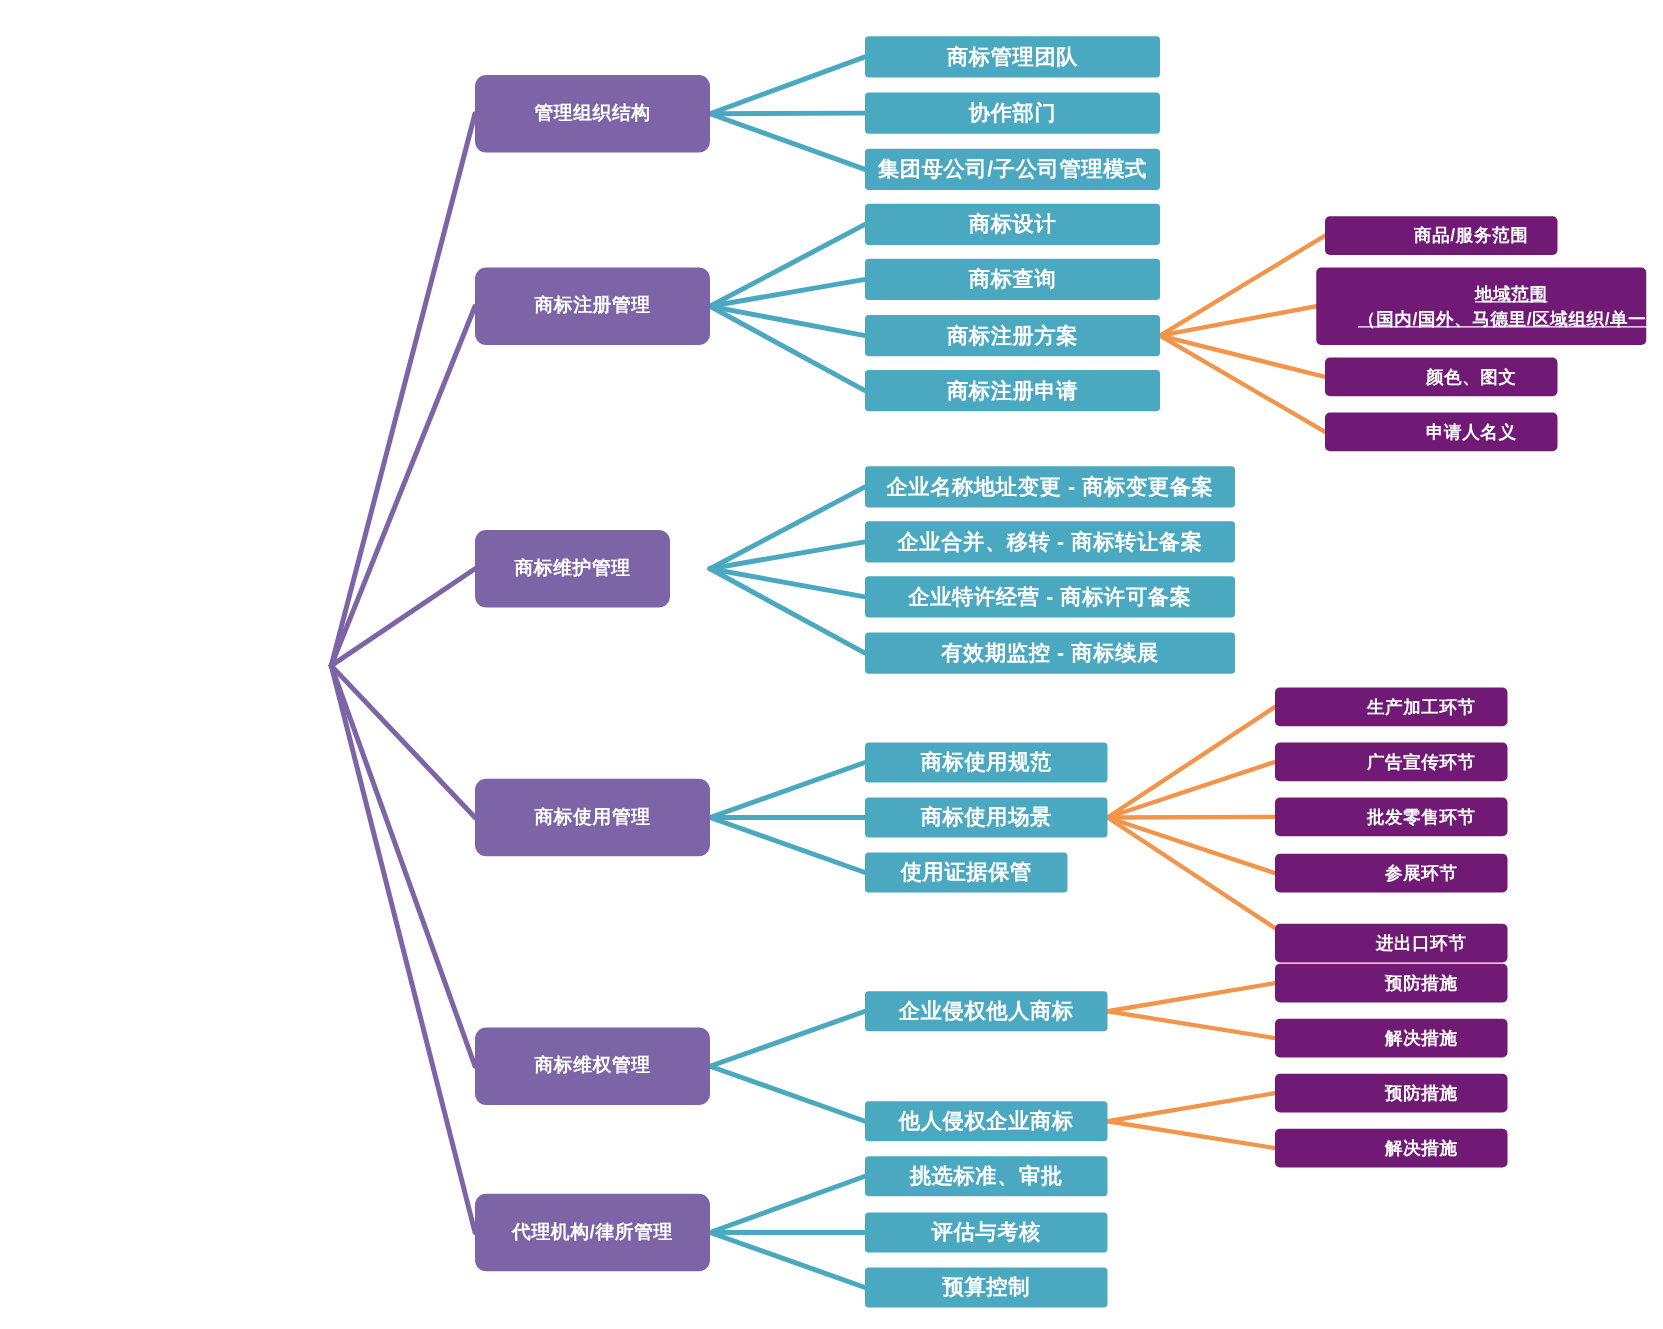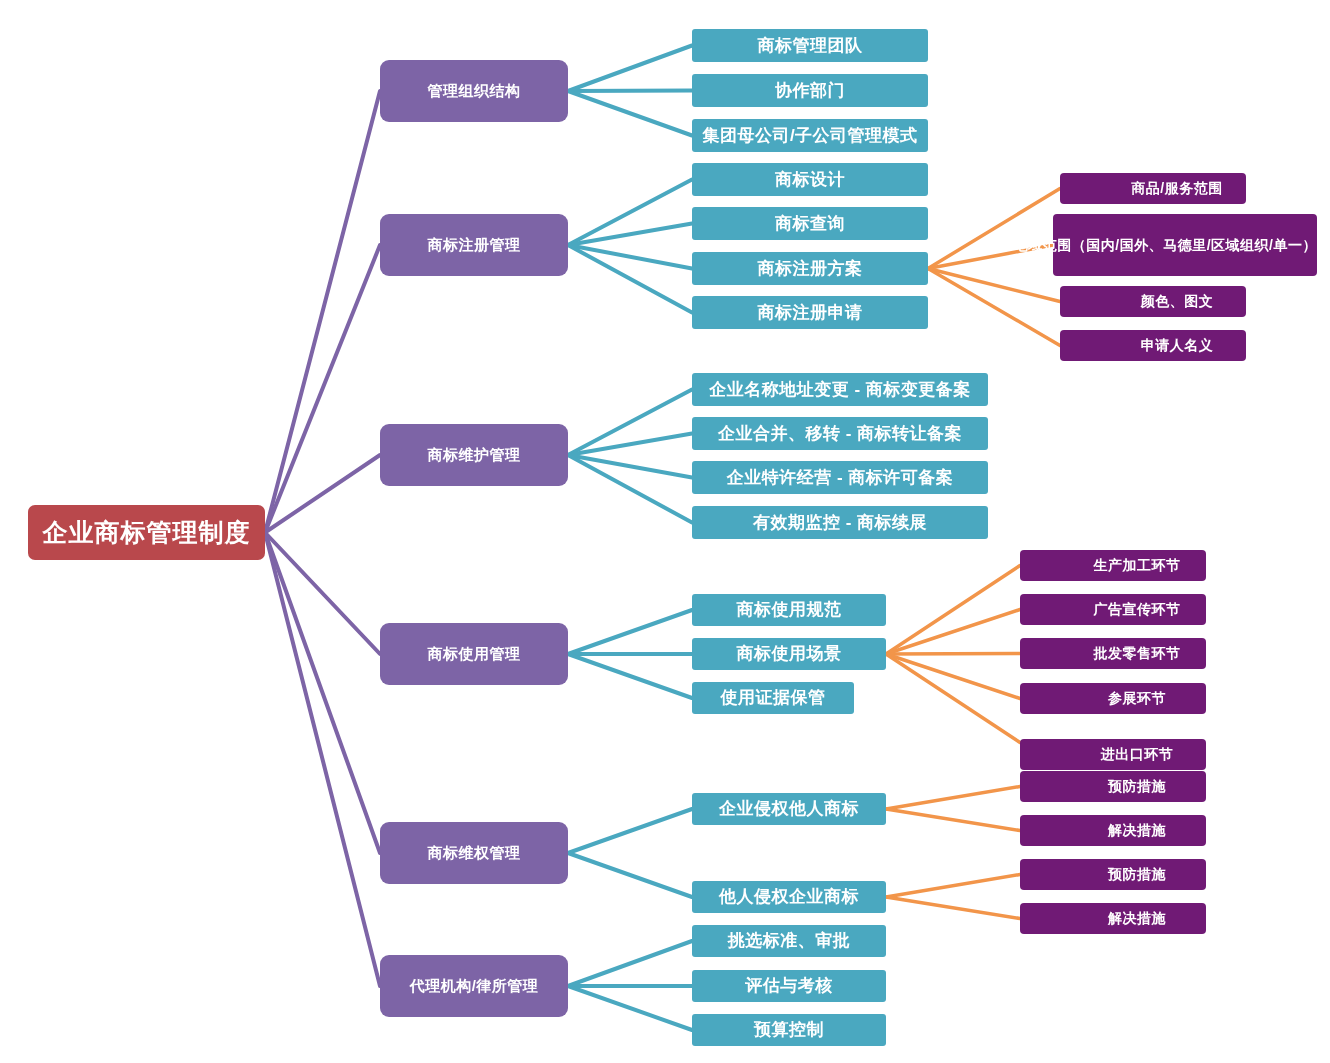--- a/index.html
+++ b/index.html
@@ -55,22 +55,24 @@
     border-radius: 3px;
     font-size: 17px;
   }
   .node-l3 {
     background: #701a75;
     border-radius: 4px;
     font-size: 14px;
     padding-left: 48px;
   }
   .node-l3.multiline {
-    justify-content: flex-end;
+    flex-direction: column;
+    justify-content: center;
     line-height: 1.45;
+    text-decoration: underline;
   }
   .node-label {
     display: block;
     white-space: nowrap;
   }
 </style>
 </head>
 <body>
 
 <div id="canvas">
@@ -107,23 +109,20 @@
       <line x1="568" y1="853" x2="692" y2="897" stroke="#4aa8c0" stroke-width="4" stroke-linecap="round"></line>
       <line x1="886" y1="809" x2="1020" y2="786.5" stroke="#f2954a" stroke-width="3.5" stroke-linecap="round"></line>
       <line x1="886" y1="809" x2="1020" y2="830.5" stroke="#f2954a" stroke-width="3.5" stroke-linecap="round"></line>
       <line x1="886" y1="897" x2="1020" y2="874.5" stroke="#f2954a" stroke-width="3.5" stroke-linecap="round"></line>
       <line x1="886" y1="897" x2="1020" y2="918.5" stroke="#f2954a" stroke-width="3.5" stroke-linecap="round"></line>
       <line x1="265" y1="532.5" x2="380" y2="986" stroke="#7d64a6" stroke-width="4" stroke-linecap="round"></line>
       <line x1="568" y1="986" x2="692" y2="941" stroke="#4aa8c0" stroke-width="4" stroke-linecap="round"></line>
       <line x1="568" y1="986" x2="692" y2="986" stroke="#4aa8c0" stroke-width="4" stroke-linecap="round"></line>
       <line x1="568" y1="986" x2="692" y2="1030" stroke="#4aa8c0" stroke-width="4" stroke-linecap="round"></line>
     </svg>
-<div class="node node-root" style="left: 28px; top: 505px; width: 237px; height: 55px;">
-      <span class="node-label">企业商标管理制度</span>
-    </div>
     <div class="node node-l1" style="left: 380px; top: 60px; width: 188px; height: 62px;">
       <span class="node-label">管理组织结构</span>
     </div>
     <div class="node node-l2" style="left: 692px; top: 29px; width: 236px; height: 33px;">
       <span class="node-label">商标管理团队</span>
     </div>
     <div class="node node-l2" style="left: 692px; top: 74px; width: 236px; height: 33px;">
       <span class="node-label">协作部门</span>
     </div>
     <div class="node node-l2" style="left: 692px; top: 119px; width: 236px; height: 33px;">
@@ -150,21 +149,21 @@
     <div class="node node-l3 multiline" style="left: 1053px; top: 214px; width: 264px; height: 62px;">
       <span class="node-label">地域范围</span>
       <span class="node-label">（国内/国外、马德里/区域组织/单一）</span>
     </div>
     <div class="node node-l3" style="left: 1060px; top: 286px; width: 186px; height: 31px;">
       <span class="node-label">颜色、图文</span>
     </div>
     <div class="node node-l3" style="left: 1060px; top: 330px; width: 186px; height: 31px;">
       <span class="node-label">申请人名义</span>
     </div>
-    <div class="node node-l1" style="left: 380px; top: 424px; width: 188px; height: 62px;">
+    <div class="node node-l1" style="left: 380px; top: 424px; width: 156px; height: 62px;">
       <span class="node-label">商标维护管理</span>
     </div>
     <div class="node node-l2" style="left: 692px; top: 373px; width: 296px; height: 33px;">
       <span class="node-label">企业名称地址变更 - 商标变更备案</span>
     </div>
     <div class="node node-l2" style="left: 692px; top: 417px; width: 296px; height: 33px;">
       <span class="node-label">企业合并、移转 - 商标转让备案</span>
     </div>
     <div class="node node-l2" style="left: 692px; top: 461px; width: 296px; height: 33px;">
       <span class="node-label">企业特许经营 - 商标许可备案</span>

